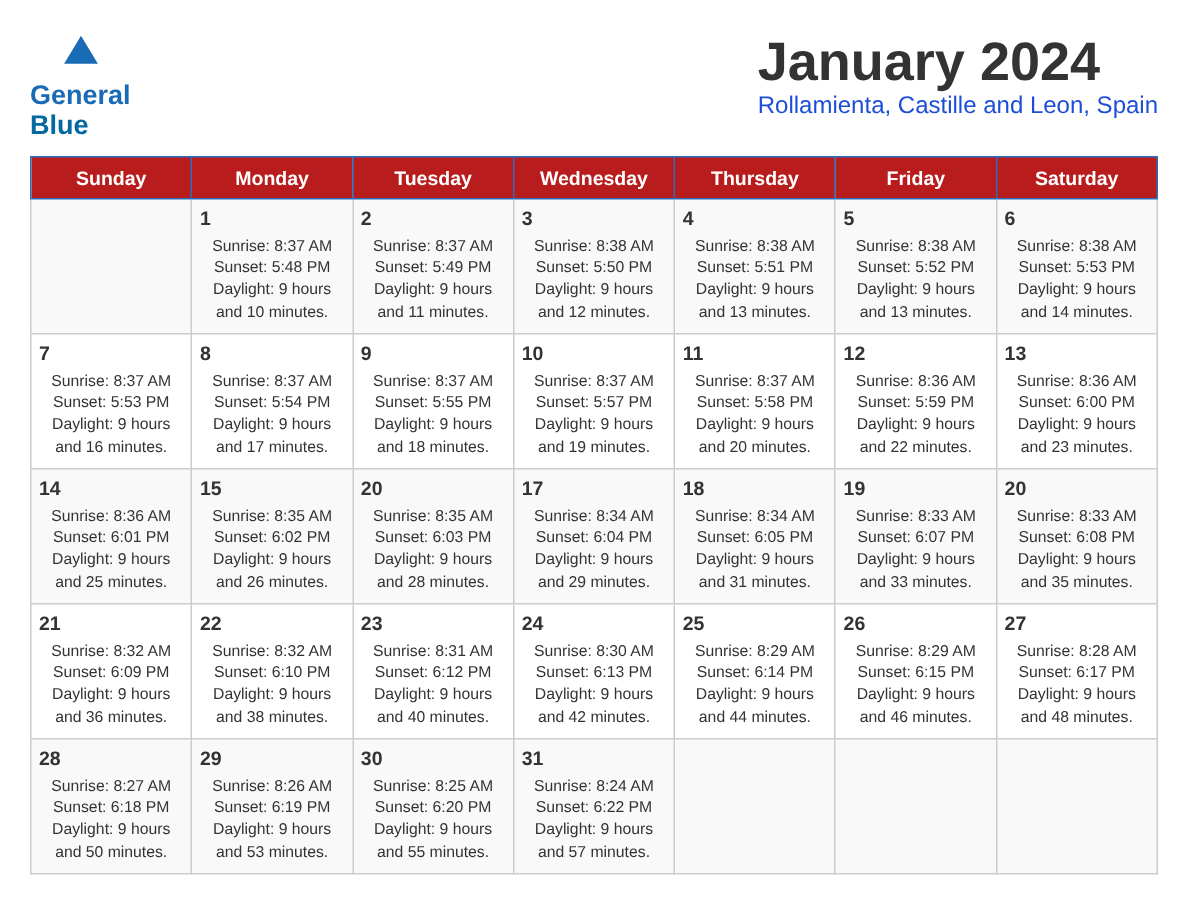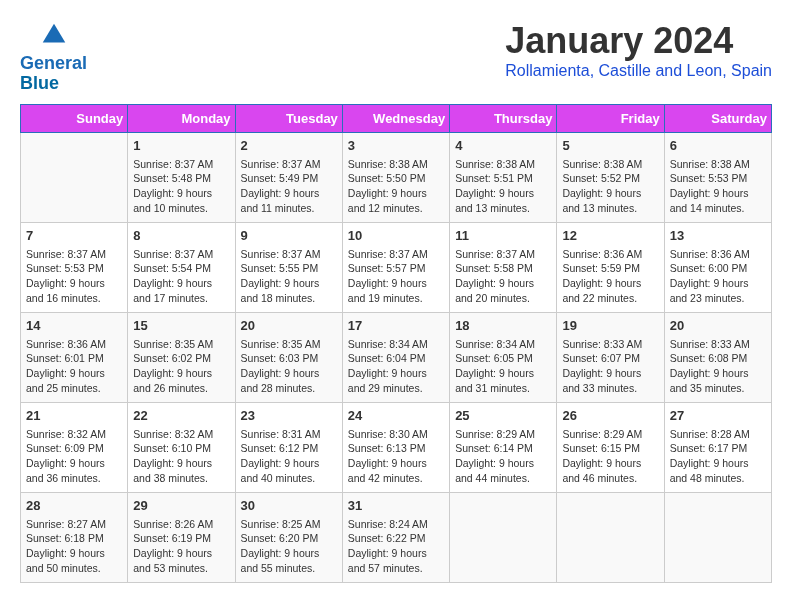--- a/index.html
+++ b/index.html
@@ -47,24 +47,24 @@
       font-size: 16px;
       color: #1d4ed8;
       font-weight: normal;
     }
     table {
       width: 100%;
       border-collapse: collapse;
       font-size: 11px;
     }
     thead tr th {
-      background-color: #d946ef;
+      background-color: #b91c1c;
       color: #fff;
       padding: 6px 4px;
-      text-align: right;
+      text-align: center;
       font-size: 13px;
       font-weight: bold;
       border: 1px solid #2a6ebb;
     }
     tbody tr td {
       border: 1px solid #ccc;
       vertical-align: top;
       padding: 4px 5px;
       height: 90px;
       color: #333;
@@ -78,20 +78,21 @@
     }
     .day-number {
       font-weight: bold;
       font-size: 13px;
       display: block;
       margin-bottom: 2px;
     }
     .day-info {
       font-size: 10.5px;
       color: #333;
+      text-align: center;
     }
   </style>
 </head>
 <body>
 
 <div class="header-area">
   <div class="logo">
     <svg class="logo-icon" viewBox="0 0 40 40">
       <polygon points="20,5 35,30 5,30" fill="#1a6bb5"></polygon>
     </svg>

